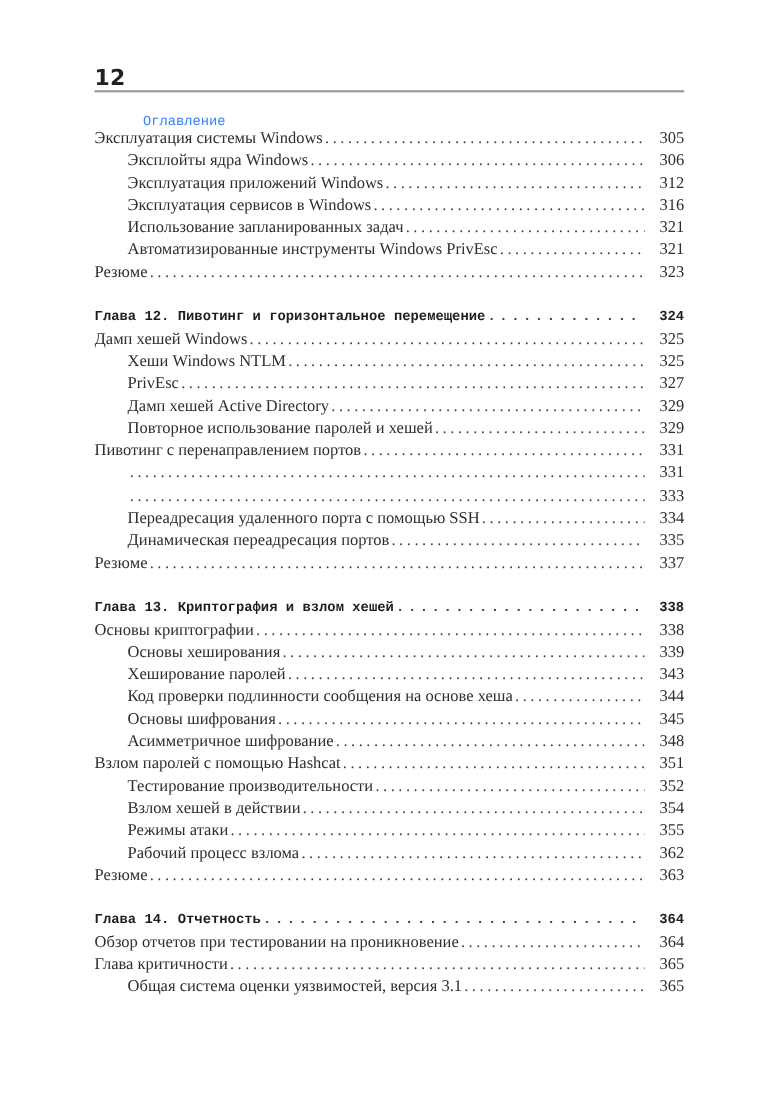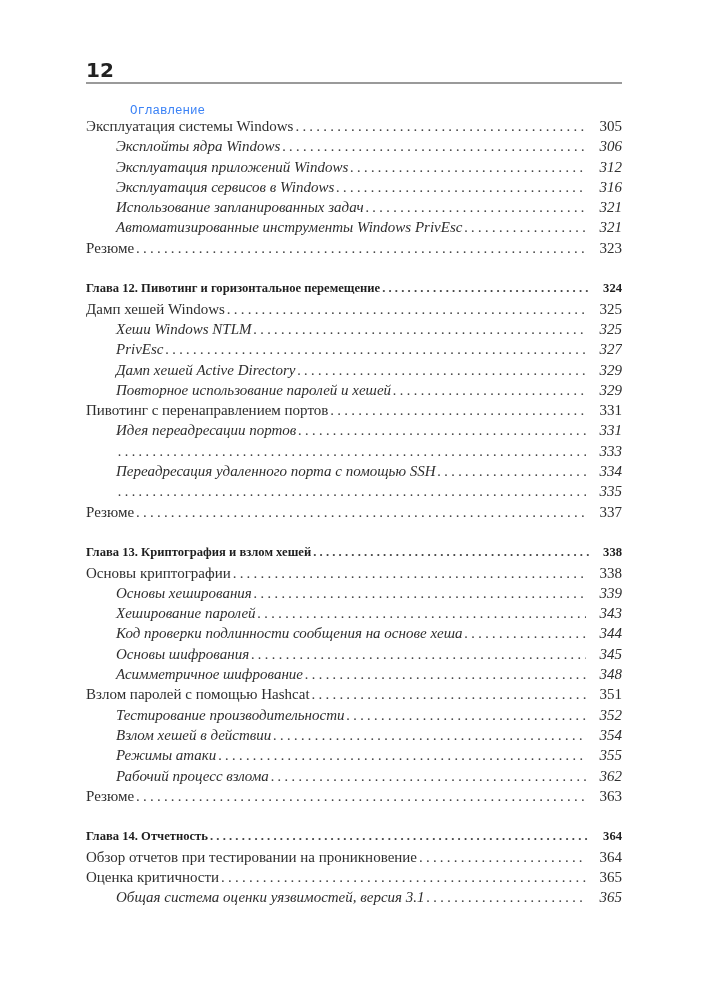--- a/index.html
+++ b/index.html
@@ -26,23 +26,23 @@
   .toc {
     position: absolute; left: 86px; top: 116px; width: 536px;
   }
   .section { margin-bottom: 20.3px; }
   .entry {
     display: flex; align-items: center;
     height: 20.3px; line-height: 20.3px;
     font-family: "Liberation Serif", serif; font-size: 15px;
     white-space: nowrap; overflow: hidden;
   }
-  .entry.l2 { padding-left: 30px; font-style: italic; }
+  .entry.l2 { padding-left: 30px; }
   .entry.chapter {
-    font-family: Liberation Serif, serif; font-weight: bold; font-size: 12.6px; color: #1e1e1e;
+    font-family: Liberation Mono, monospace; font-weight: bold; font-size: 12.6px; color: #1e1e1e;
   }
   .entry .title { flex: 0 0 auto; }
   .entry .dots {
     flex: 1 1 auto; overflow: hidden; margin: 0 2px;
     letter-spacing: 3.2px; color: #444;
   }
   .entry .dots::before {
     content: "....................................................................................................................................................................";
   }
   .entry .page { flex: 0 0 auto; text-align: right; margin-left: 12px; }
@@ -124,34 +124,34 @@
         <span class="title">Повторное использование паролей и хешей</span>
         <span class="dots"></span>
         <span class="page">329</span>
       </div>
     <div class="entry l1">
         <span class="title">Пивотинг с перенаправлением портов</span>
         <span class="dots"></span>
         <span class="page">331</span>
       </div>
     <div class="entry l2">
-        <span class="title">Идея переадресации портов</span>
         <span class="dots"></span>
         <span class="page">331</span>
       </div>
     <div class="entry l2">
         <span class="dots"></span>
         <span class="page">333</span>
       </div>
     <div class="entry l2">
         <span class="title">Переадресация удаленного порта с помощью SSH</span>
         <span class="dots"></span>
         <span class="page">334</span>
       </div>
     <div class="entry l2">
+        <span class="title">Динамическая переадресация портов</span>
         <span class="dots"></span>
         <span class="page">335</span>
       </div>
     <div class="entry l1">
         <span class="title">Резюме</span>
         <span class="dots"></span>
         <span class="page">337</span>
       </div>
   </div>
 
@@ -228,21 +228,21 @@
         <span class="title">Глава 14. Отчетность</span>
         <span class="dots"></span>
         <span class="page">364</span>
       </div>
     <div class="entry l1">
         <span class="title">Обзор отчетов при тестировании на проникновение</span>
         <span class="dots"></span>
         <span class="page">364</span>
       </div>
     <div class="entry l1">
-        <span class="title">Оценка критичности</span>
+        <span class="title">Глава критичности</span>
         <span class="dots"></span>
         <span class="page">365</span>
       </div>
     <div class="entry l2">
         <span class="title">Общая система оценки уязвимостей, версия 3.1</span>
         <span class="dots"></span>
         <span class="page">365</span>
       </div>
   </div>
 </div>

